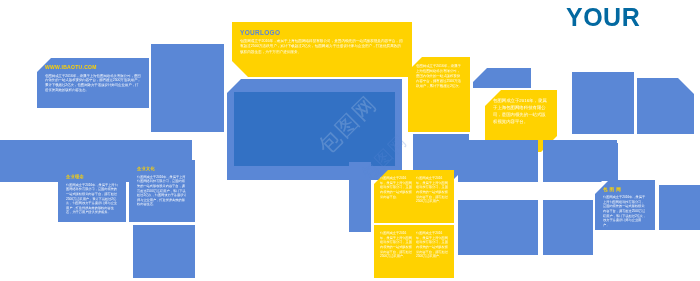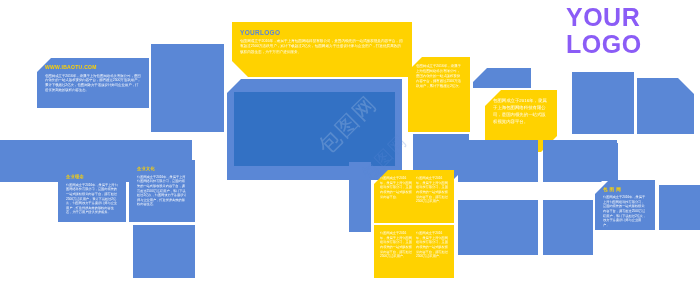--- a/index.html
+++ b/index.html
@@ -27,21 +27,21 @@
     word-break:break-all;
     margin:0;
   }
   .t-white{color:#ffffff;}
 
   .pad{padding:7px 8px;}
 
   
   #brand{
     position:absolute;left:566px;top:4px;
-    color:#8b5cf6;font-weight:bold;font-size:25px;line-height:1.08;
+    color:#0369a1;font-weight:bold;font-size:25px;line-height:1.08;
     letter-spacing:.5px;
   }
   
   #watermark{
     position:absolute;left:312px;top:110px;
     color:rgba(255,255,255,0.18);
     font-size:22px;letter-spacing:2px;
     transform:rotate(-45deg);
     pointer-events:none;
     white-space:nowrap;
@@ -59,21 +59,20 @@
   .clip-bl{clip-path:polygon(0 0,100% 0,100% 100%,16px 100%,0 calc(100% - 16px));}
   .clip-tl-br{clip-path:polygon(16px 0,100% 0,100% calc(100% - 16px),calc(100% - 16px) 100%,0 100%,0 16px);}
 </style>
 </head>
 <body>
 
 <div id="stage">
 
   <div id="brand">
     <div>YOUR</div>
-    <div>LOGO</div>
   </div>
 
   <div class="panel blue pad clip-tl" style="left:37px;top:58px;width:112px;height:50px;">
     <div class="ttl ttl-y" style="font-size:5px;">WWW.IBAOTU.COM</div>
     <div class="body-txt t-white" style="font-size:3.4px;">包图网成立于2016年，隶属于上海包图网络科技有限公司，是国内领先的一站式版权视觉内容平台，拥有超过2500万活跃用户，累计下载超过2亿次，包图网致力于连接设计师与企业用户，打造优质高效的版权内容生态。</div>
   </div>
 
   <div class="panel blue" style="left:151px;top:44px;width:73px;height:88px;"></div>
 
   <div class="panel yellow pad clip-bl" style="left:232px;top:22px;width:180px;height:55px;">

